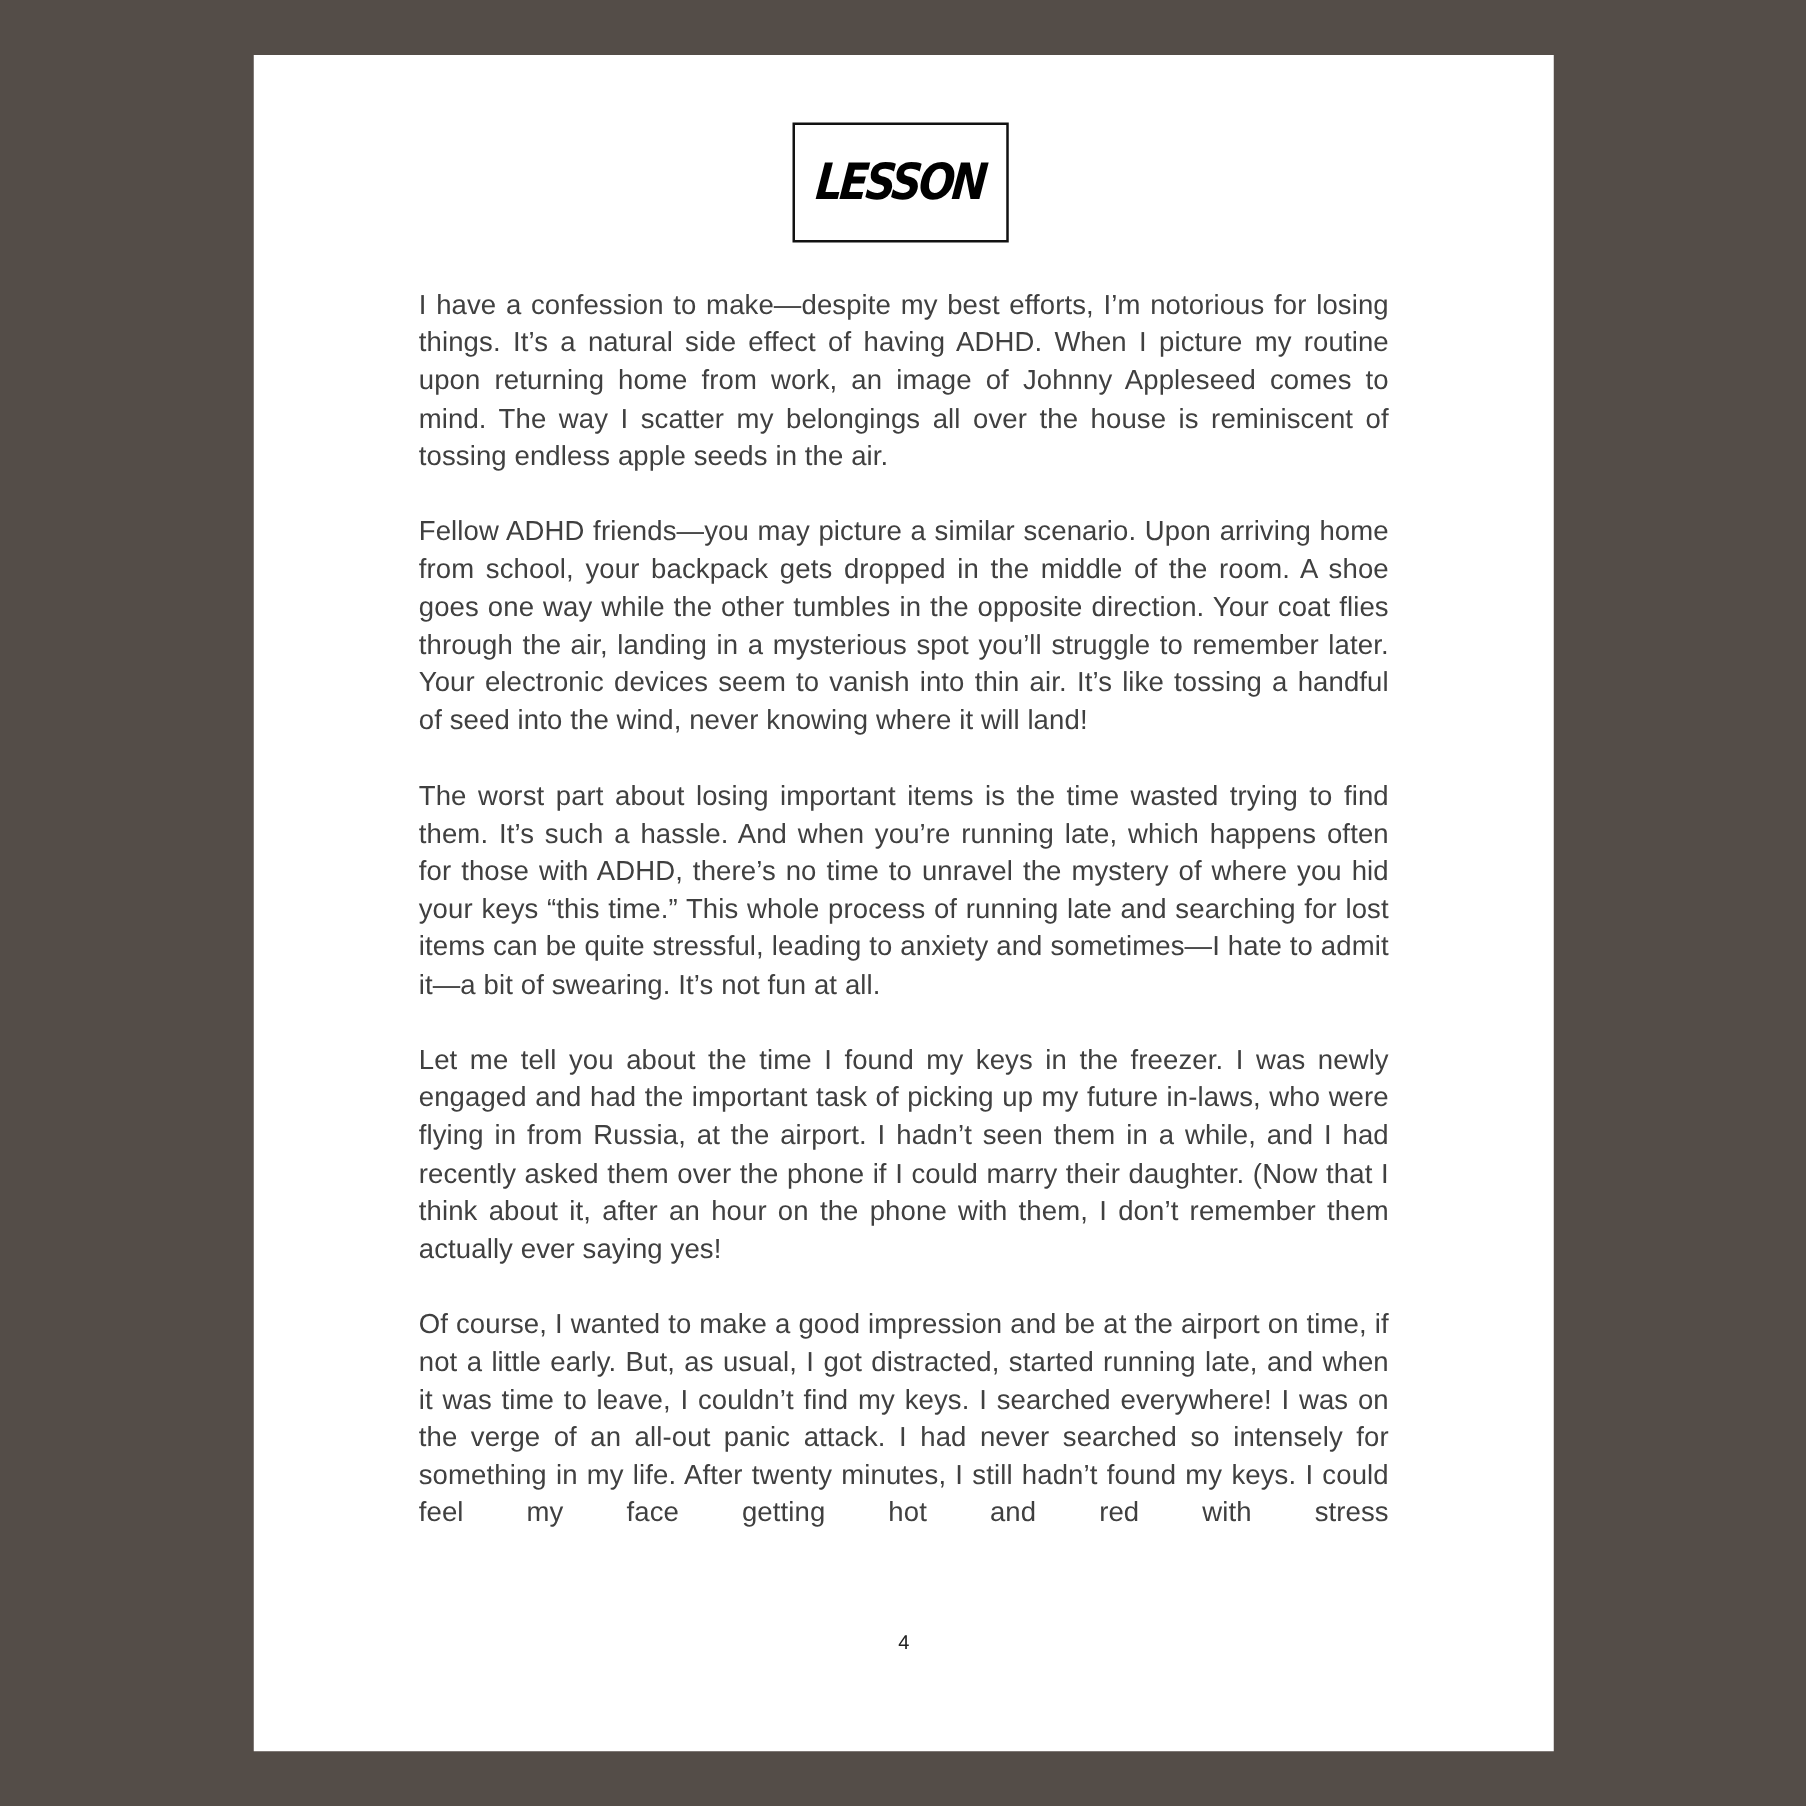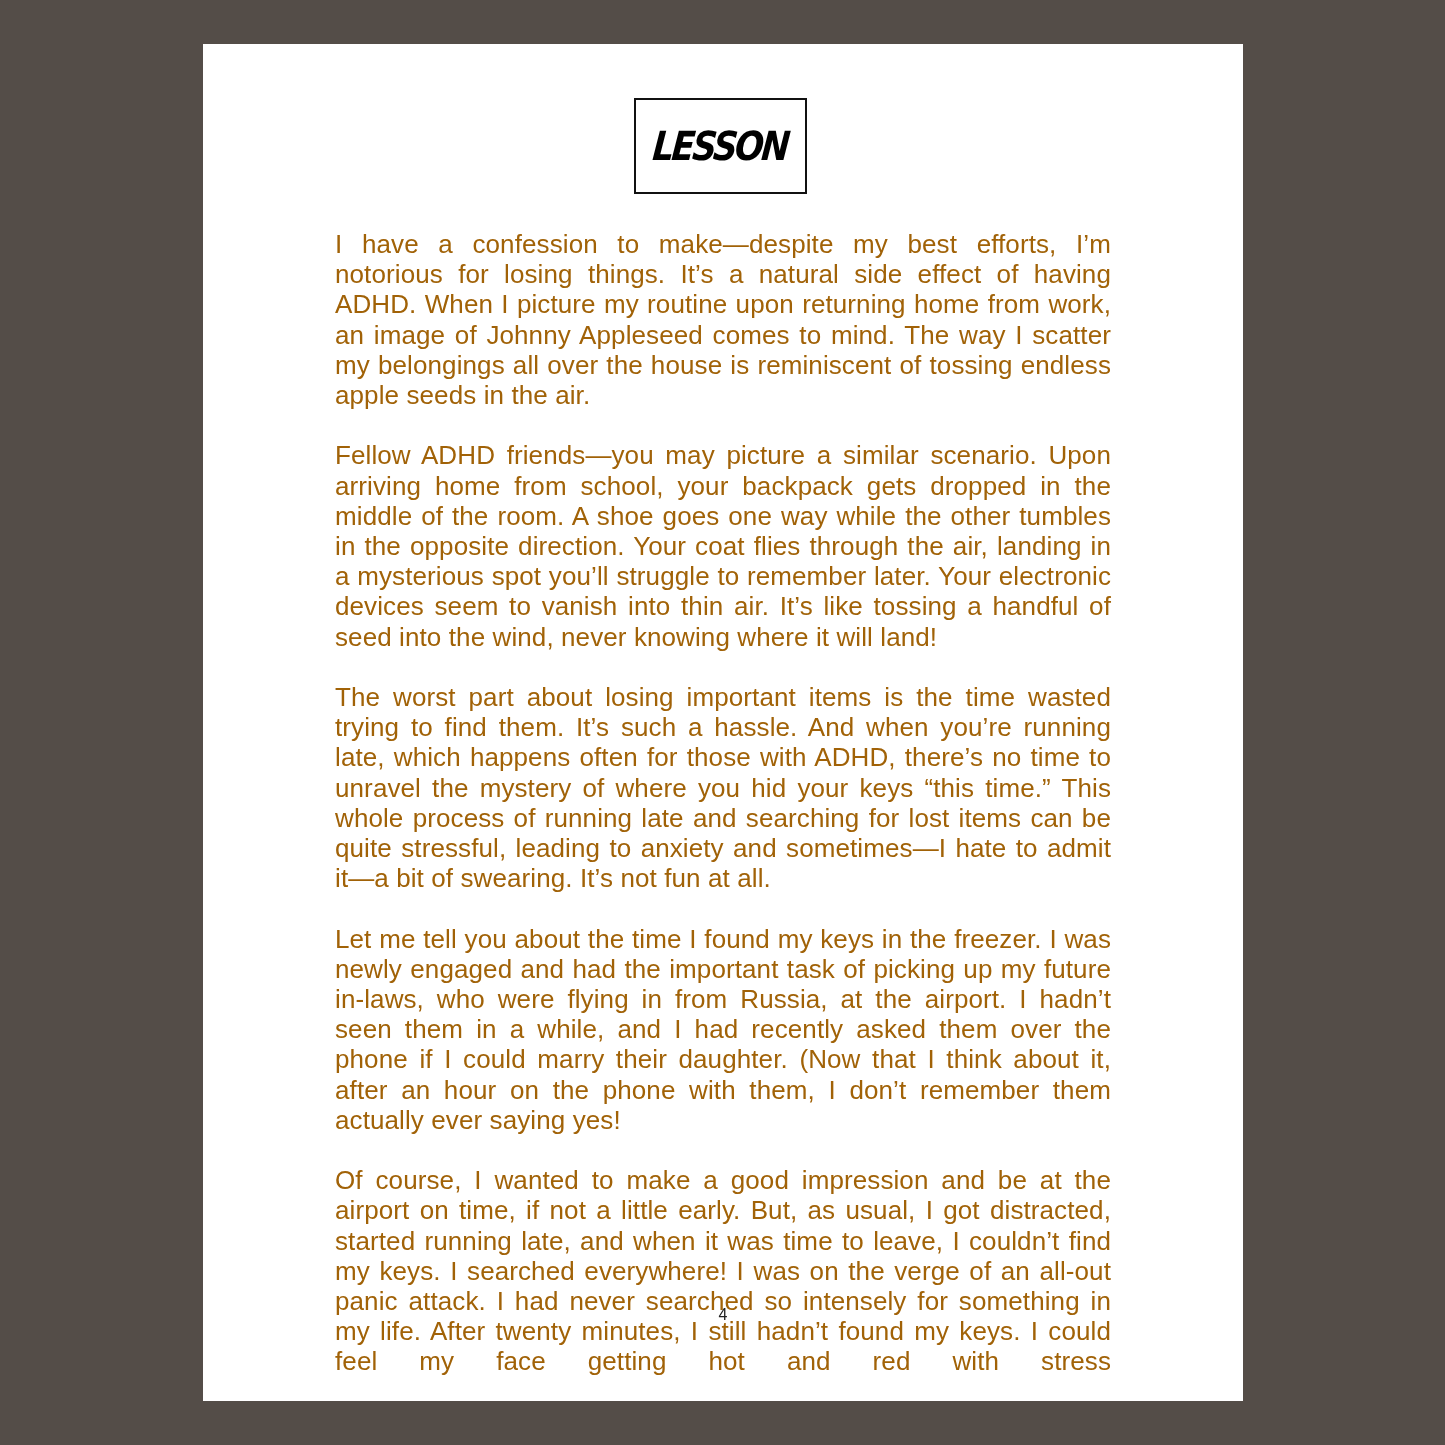--- a/index.html
+++ b/index.html
@@ -39,23 +39,23 @@
       color: #000;
       transform: scaleX(0.85) skewX(-6deg);
       display: inline-block;
     }
     .body-text {
       position: absolute;
       left: 132px;
       top: 185px;
       width: 776px;
       font-family: "Liberation Sans", sans-serif;
-      font-size: 26px;
+      font-size: 22px;
       line-height: 30.2px;
-      color: #a16207;
+      color: #404040;
     }
     .body-text p {
       margin: 0 0 30.2px 0;
       text-align: justify;
       letter-spacing: 0.1px;
     }
     .page-number {
       position: absolute;
       left: 0;
       width: 100%;

